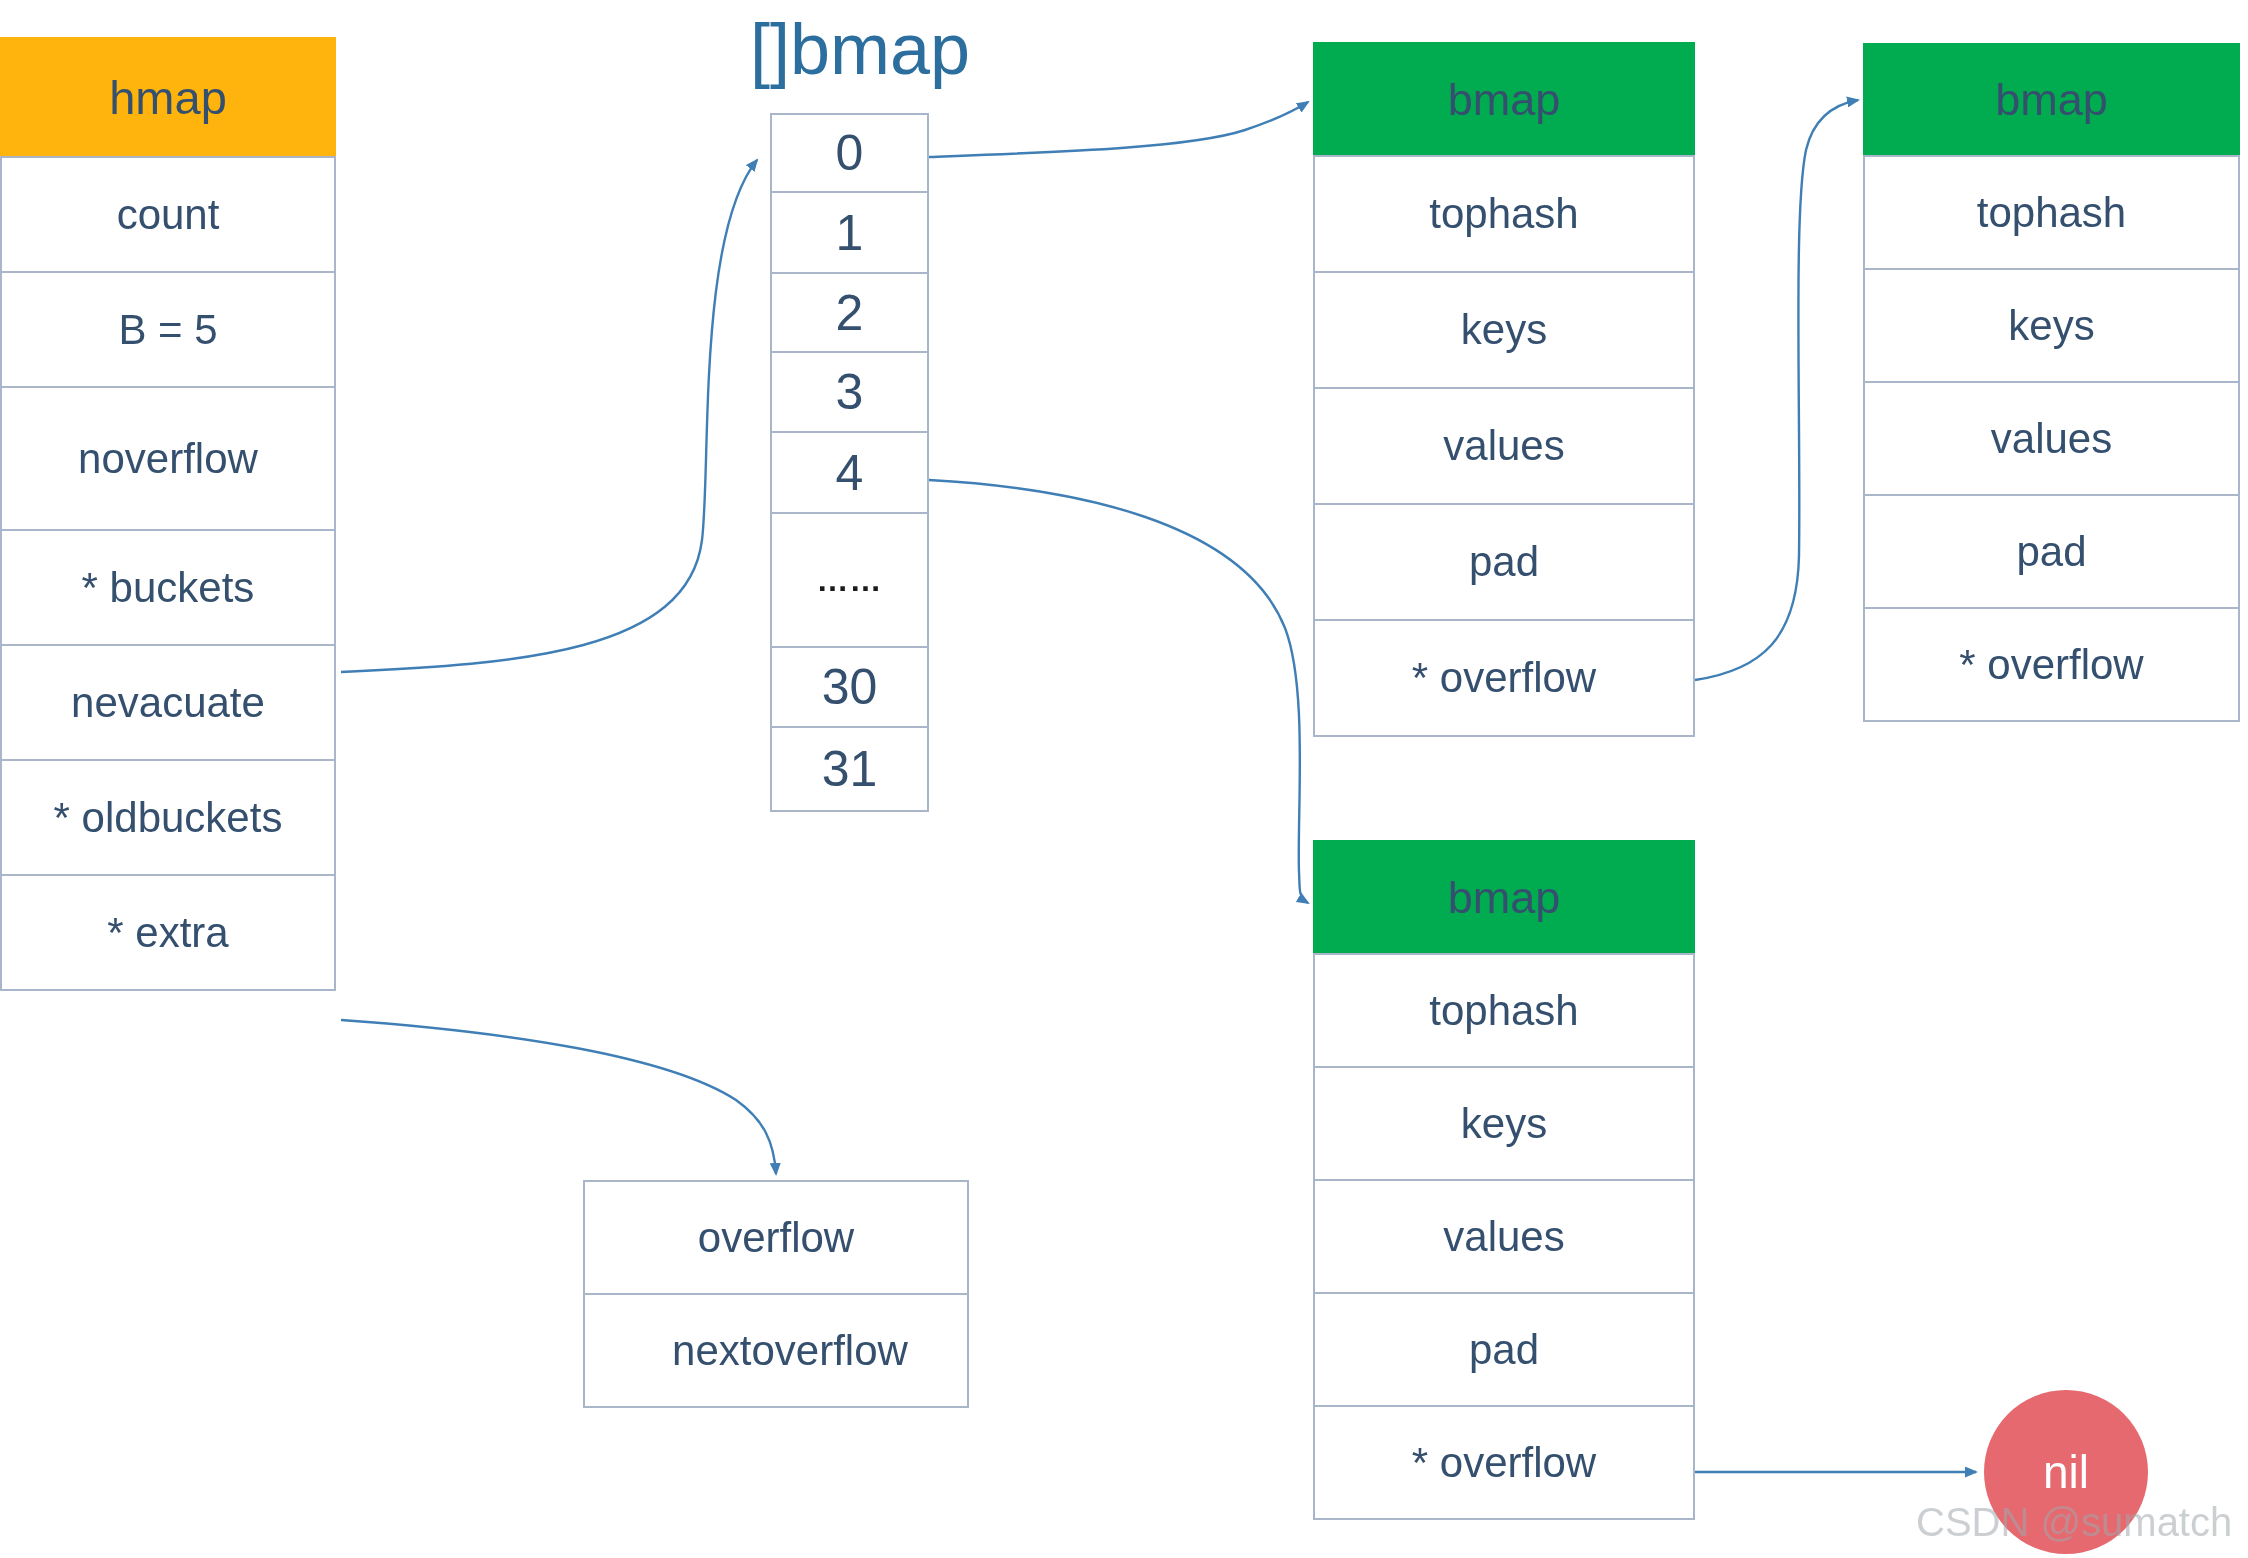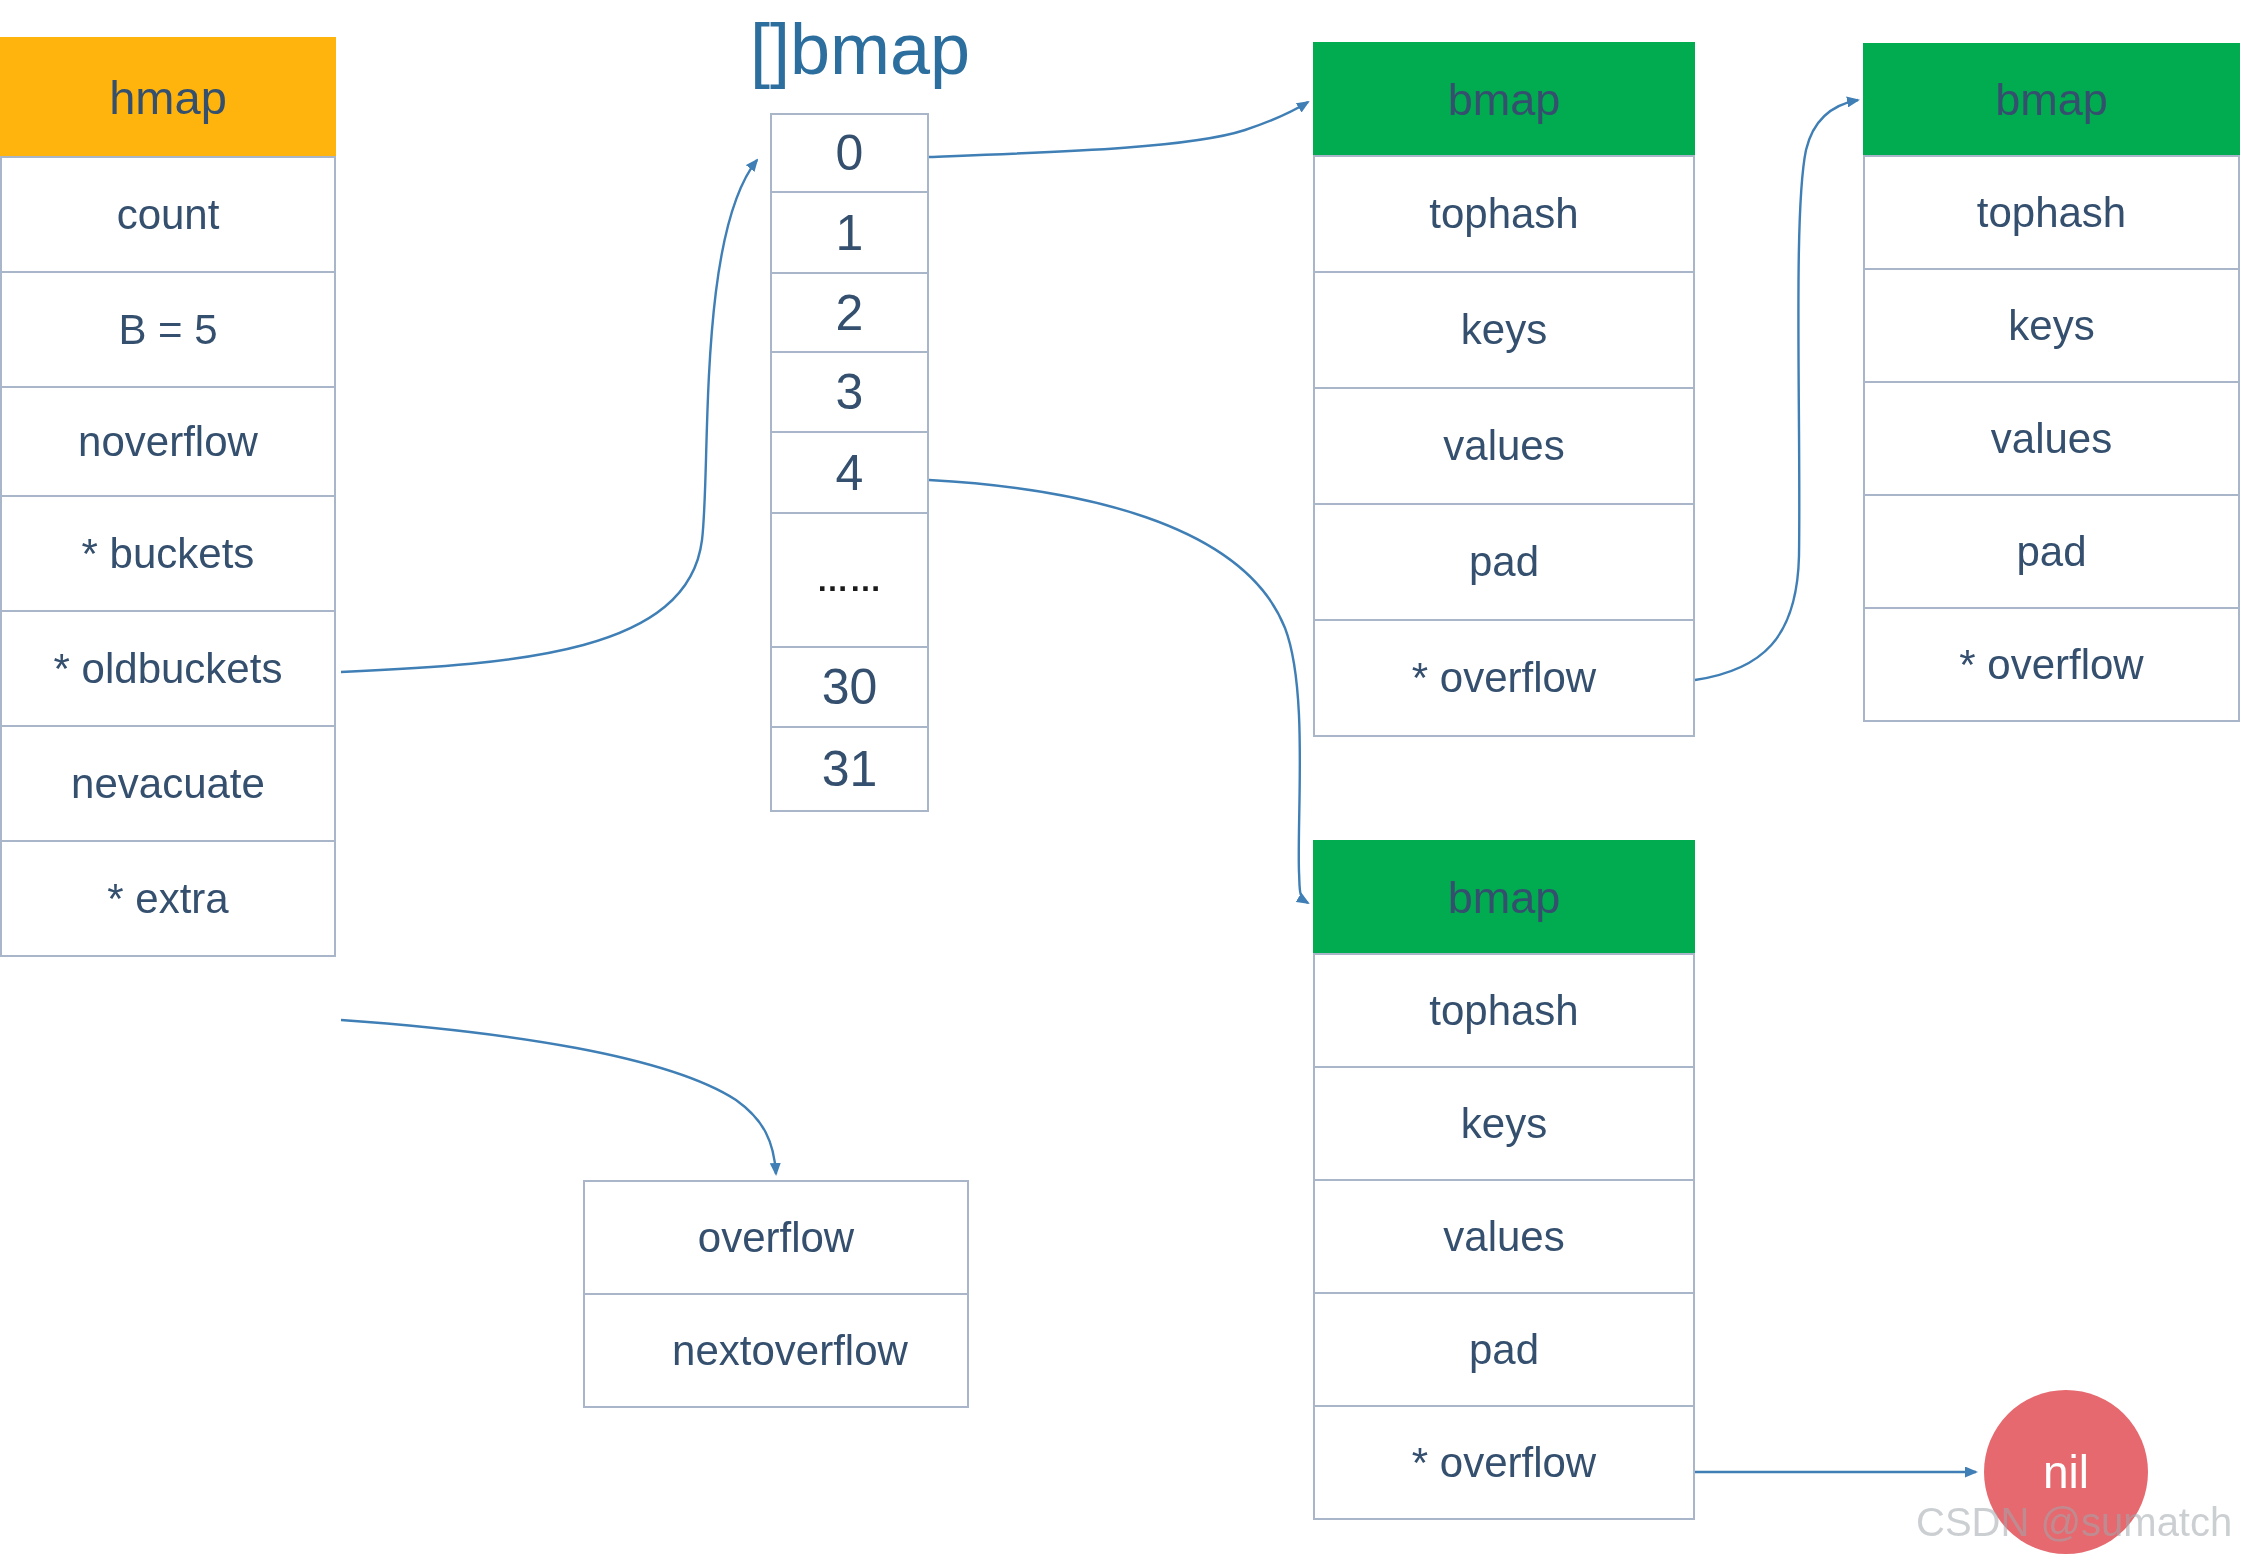--- a/index.html
+++ b/index.html
@@ -46,24 +46,24 @@
 </style>
 </head>
 <body>
 
 <div id="canvas">
 
   <div class="tbl" style="left:0;top:37px;width:336px;">
     <div class="hd orange" style="height:121px;">hmap</div>
     <div class="row" style="height:117px;">count</div>
     <div class="row" style="height:117px;">B = 5</div>
-    <div class="row" style="height:111px;">noverflow</div>
+    <div class="row" style="height:145px;">noverflow</div>
     <div class="row" style="height:117px;">* buckets</div>
+    <div class="row" style="height:117px;">nevacuate</div>
     <div class="row" style="height:117px;">* oldbuckets</div>
-    <div class="row" style="height:117px;">nevacuate</div>
     <div class="row" style="height:117px;">* extra</div>
   </div>
 
   <div class="arrtitle" style="left:750px;top:8px;width:200px;">[]bmap</div>
   <div class="tbl" style="left:770px;top:113px;width:159px;">
     <div class="cell hd" style="height:80px;border-color:var(--border);">0</div>
     <div class="cell" style="height:83px;">1</div>
     <div class="cell" style="height:81px;">2</div>
     <div class="cell" style="height:82px;">3</div>
     <div class="cell" style="height:83px;">4</div>

